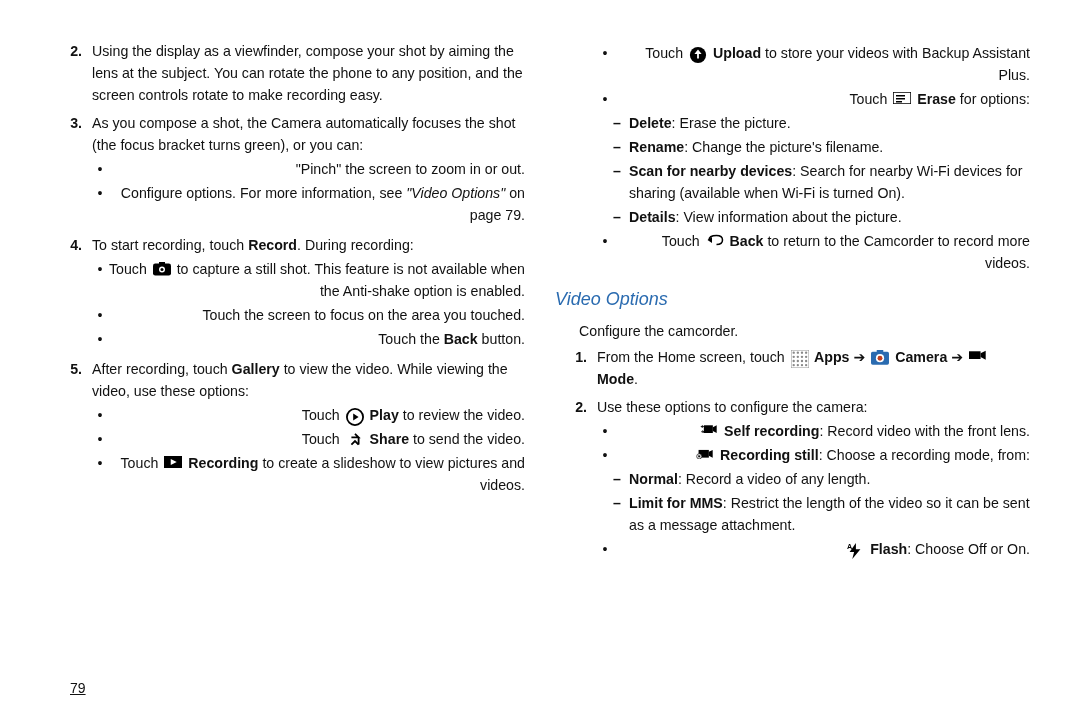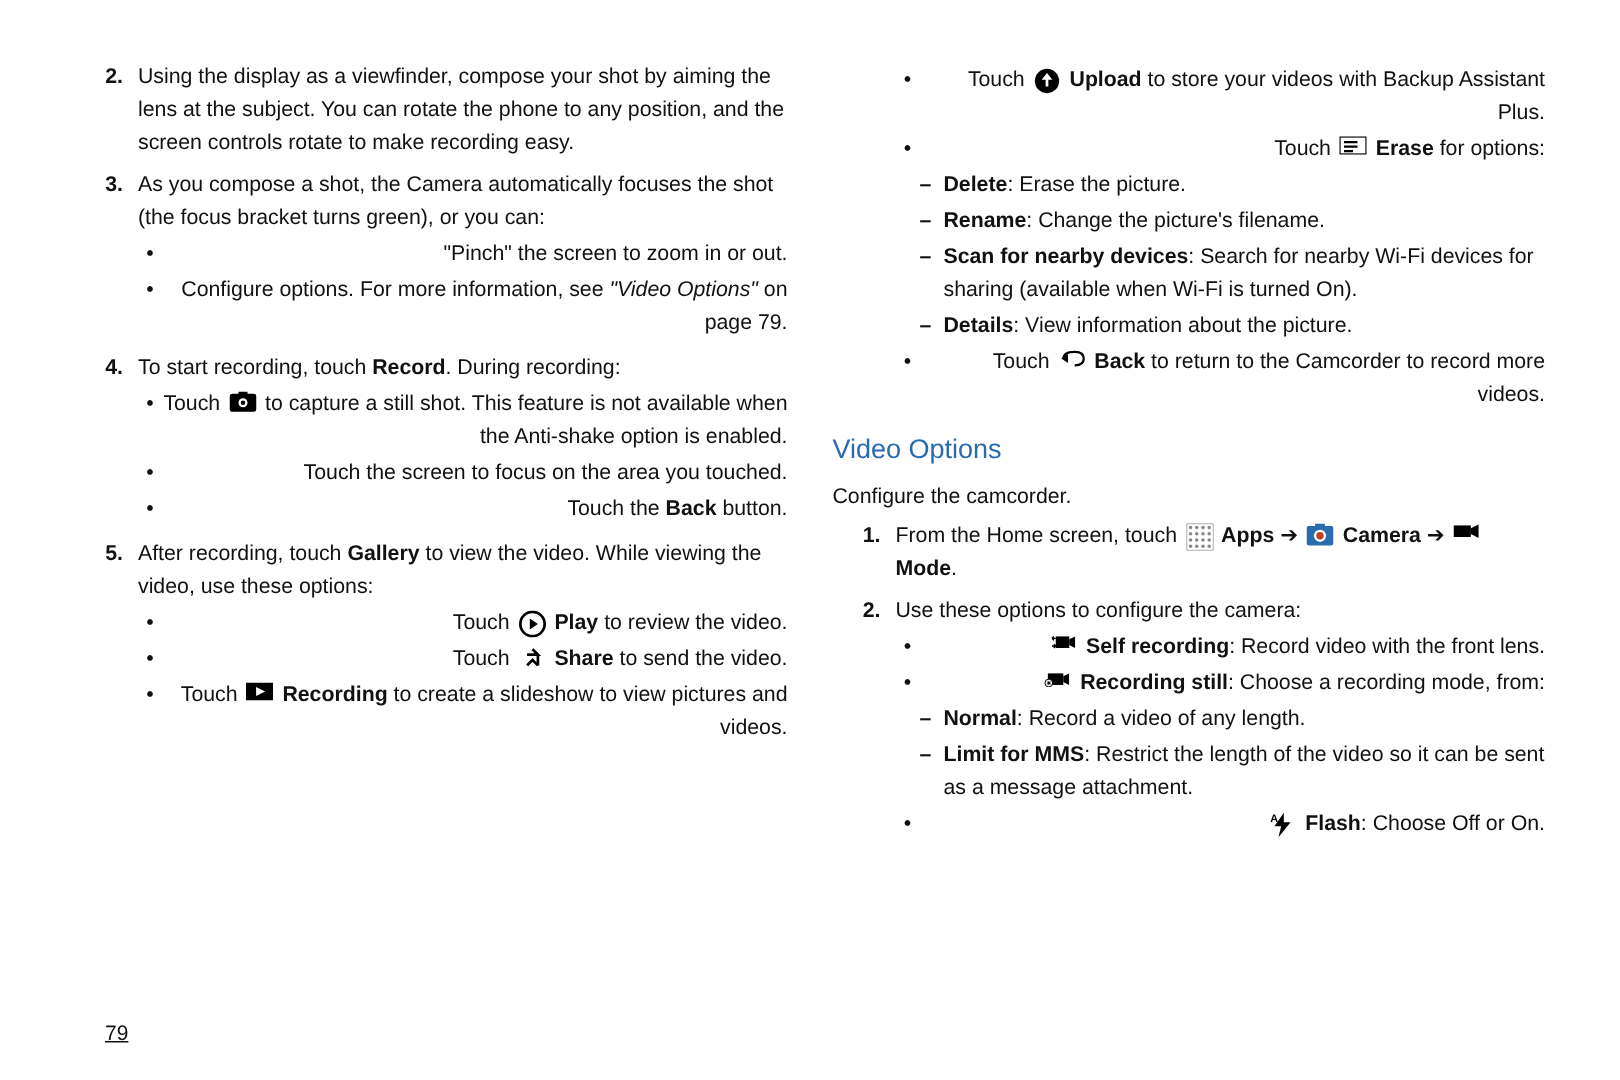--- a/index.html
+++ b/index.html
@@ -54,20 +54,21 @@
   .b2 .dash {
     width: 16px; flex: 0 0 16px;
     font-weight: bold;
   }
   .b2 .txt { flex:1; }
   .h3 {
     color: #2a6bb0;
     font-size: 18px;
     font-weight: 400;
     margin: 10px 0 6px 0;
+    font-style: italic;
   }
   .pgnum {
     position: absolute;
     bottom: 24px;
     left: 70px;
     font-size: 14px;
     text-decoration: underline;
   }
   .icon {
     display: inline-block;
@@ -182,21 +183,21 @@
           <div class="b1">
             <span class="dot">•</span>
             <span class="txt">Touch <span class="icon icon-inline"><svg xmlns="http://www.w3.org/2000/svg" viewBox="0 0 24 16">
                   <path d="M4 8 Q4 2 14 2 Q22 2 22 8 Q22 14 14 14" fill="none" stroke="#000" stroke-width="2"></path>
                   <polygon points="2,8 8,4 8,12" fill="#000"></polygon>
                 </svg></span><span class="bold"> Back</span> to return to the Camcorder to record more videos.</span>
           </div>
         </div>
       </div>
       <div class="h3">Video Options</div>
-      <div style="margin-bottom:4px;">Configure the camcorder.</div>
+      <div style="margin-bottom:4px;margin-left:24px;">Configure the camcorder.</div>
       <div class="ol-row">
         <div class="ol-num">1.</div>
         <div class="ol-body">From the Home screen, touch <span class="icon icon-inline"><svg xmlns="http://www.w3.org/2000/svg" viewBox="0 0 20 20">
               <rect x="0" y="0" width="20" height="20" fill="none" stroke="#888" stroke-width="1"></rect>
               <circle cx="3" cy="3" r="1.3" fill="#888"></circle>
               <circle cx="7.6" cy="3" r="1.3" fill="#888"></circle>
               <circle cx="12.2" cy="3" r="1.3" fill="#888"></circle>
               <circle cx="16.799999999999997" cy="3" r="1.3" fill="#888"></circle>
               <circle cx="3" cy="7.6" r="1.3" fill="#888"></circle>
               <circle cx="7.6" cy="7.6" r="1.3" fill="#888"></circle>

